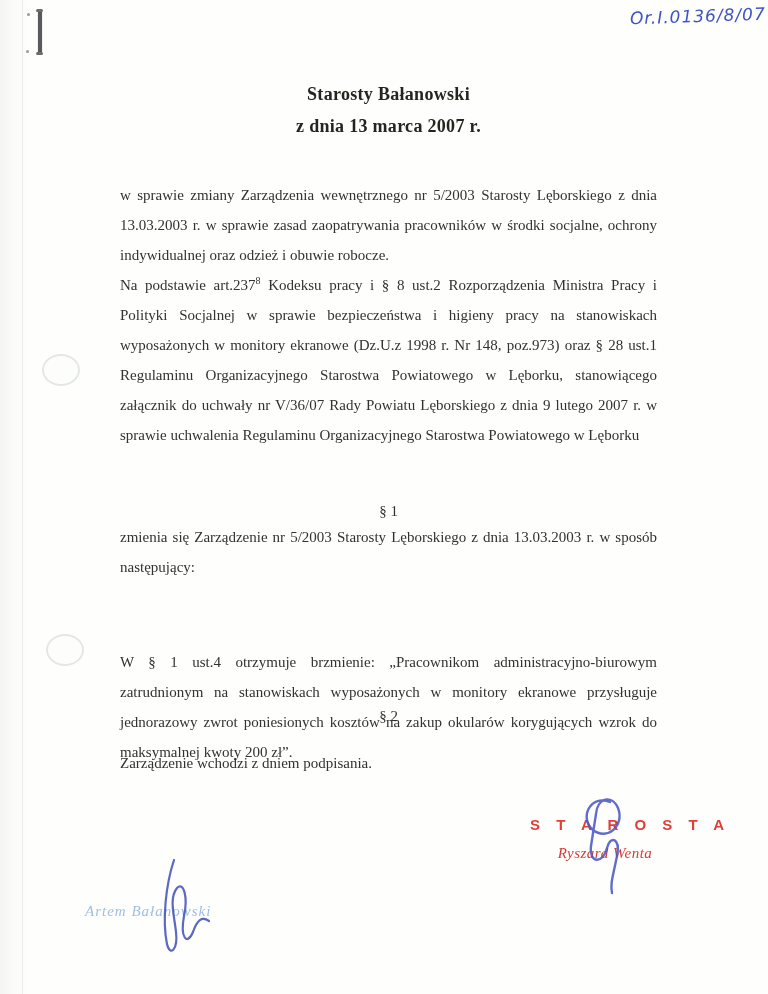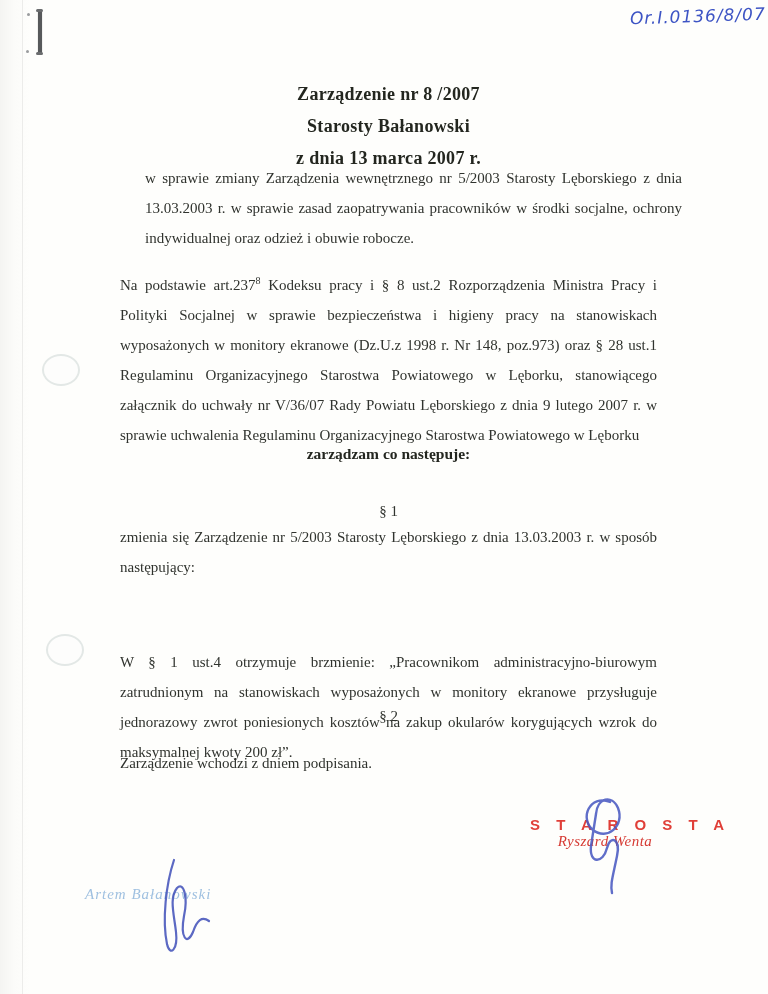--- a/index.html
+++ b/index.html
@@ -56,21 +56,21 @@
   .title-block { position: absolute; left: 120px; width: 537px; top: 78px; text-align: center; }
   .title-line {
     font-weight: bold; font-size: 18px; line-height: 32px; color: #23261f;
     letter-spacing: 0.3px;
   }
 
   .para {
     position: absolute; left: 120px; width: 537px;
     font-size: 15px; line-height: 30px; text-align: justify;
   }
-  .subject { top: 163px; margin-left: 25px; }
+  .subject { top: 180px; }
   .legal-basis { top: 270px; }
   sup.fn { font-size: 10px; vertical-align: super; line-height: 0; }
 
   .order-heading {
     position: absolute; left: 120px; width: 537px; top: 445px;
     text-align: center; font-weight: bold; font-size: 15.5px; color: #23261f;
   }
   .section-label {
     position: absolute; left: 120px; width: 537px;
     text-align: center; font-size: 15px;
@@ -81,33 +81,33 @@
   .section1-amendment { top: 647px; }
   .section2-text { top: 748px; text-align: left; }
 
   
   .starosta-stamp { position: absolute; left: 530px; top: 816px; width: 150px; text-align: center; }
   .starosta-title {
     color: #e03f38; font-weight: bold; font-size: 15px; letter-spacing: 6px;
     font-family: Liberation Sans, sans-serif; white-space: nowrap;
   }
   .starosta-name {
-    color: #d63a33; font-style: italic; font-size: 15px; margin-top: 0;
+    color: #d63a33; font-style: italic; font-size: 15px; margin-top: 12px;
     letter-spacing: 0.5px;
   }
   .starosta-sig { position: absolute; left: 555px; top: 790px; }
 
   
   .radca-stamp { position: absolute; left: 85px; top: 880px; width: 180px; }
   .radca-title {
     color: #b3c4d8; font-size: 16px; letter-spacing: 2px;
     font-family: "Liberation Serif", serif; white-space: nowrap;
   }
   .radca-name {
-    color: #9fc0e0; font-style: italic; font-size: 15px; margin-top: 6px;
+    color: #9fc0e0; font-style: italic; font-size: 15px; margin-top: 23px;
     letter-spacing: 1px;
   }
   .radca-sig { position: absolute; left: 140px; top: 858px; }
 </style>
 </head>
 <body>
 
 <div class="page">
   <div class="scan-edge-line"></div>
 
@@ -116,30 +116,28 @@
   <div class="staple-cap-bottom"></div>
   <div class="dot-mark dot1"></div>
   <div class="dot-mark dot2"></div>
 
   <div class="punch-hole hole1"></div>
   <div class="punch-hole hole2"></div>
 
   <div class="case-number">Or.I.0136/8/07</div>
 
   <div class="title-block">
-    <div class="title-line">Zarządzenie nr 8 /2007</div>
     <div class="title-line">Starosty Bałanowski</div>
     <div class="title-line">z dnia 13 marca 2007 r.</div>
   </div>
 
   <div class="para subject">w sprawie zmiany Zarządzenia wewnętrznego nr 5/2003 Starosty Lęborskiego z dnia 13.03.2003 r. w sprawie zasad zaopatrywania pracowników w środki socjalne, ochrony indywidualnej oraz odzież i obuwie robocze.</div>
 
   <div class="para legal-basis"><span>Na podstawie art.237</span><sup class="fn">8</sup><span> Kodeksu pracy i § 8 ust.2 Rozporządzenia Ministra Pracy i Polityki Socjalnej w sprawie bezpieczeństwa i higieny pracy na stanowiskach wyposażonych w monitory ekranowe (Dz.U.z 1998 r. Nr 148, poz.973) oraz § 28 ust.1 Regulaminu Organizacyjnego Starostwa Powiatowego w Lęborku, stanowiącego załącznik do uchwały nr V/36/07 Rady Powiatu Lęborskiego z dnia 9 lutego 2007 r. w sprawie uchwalenia Regulaminu Organizacyjnego Starostwa Powiatowego w Lęborku</span></div>
 
-  <div class="order-heading">zarządzam co następuje:</div>
 
   <div class="section-label label-1">§ 1</div>
   <div class="para section1-text">zmienia się Zarządzenie nr 5/2003 Starosty Lęborskiego z dnia 13.03.2003 r. w sposób następujący:</div>
   <div class="para section1-amendment">W § 1 ust.4 otrzymuje brzmienie: „Pracownikom administracyjno-biurowym zatrudnionym na stanowiskach wyposażonych w monitory ekranowe przysługuje jednorazowy zwrot poniesionych kosztów na zakup okularów korygujących wzrok do maksymalnej kwoty 200 zł”.</div>
 
   <div class="section-label label-2">§ 2</div>
   <div class="para section2-text">Zarządzenie wchodzi z dniem podpisania.</div>
 
   <div class="starosta-stamp">
     <div class="starosta-title">S T A R O S T A</div>

